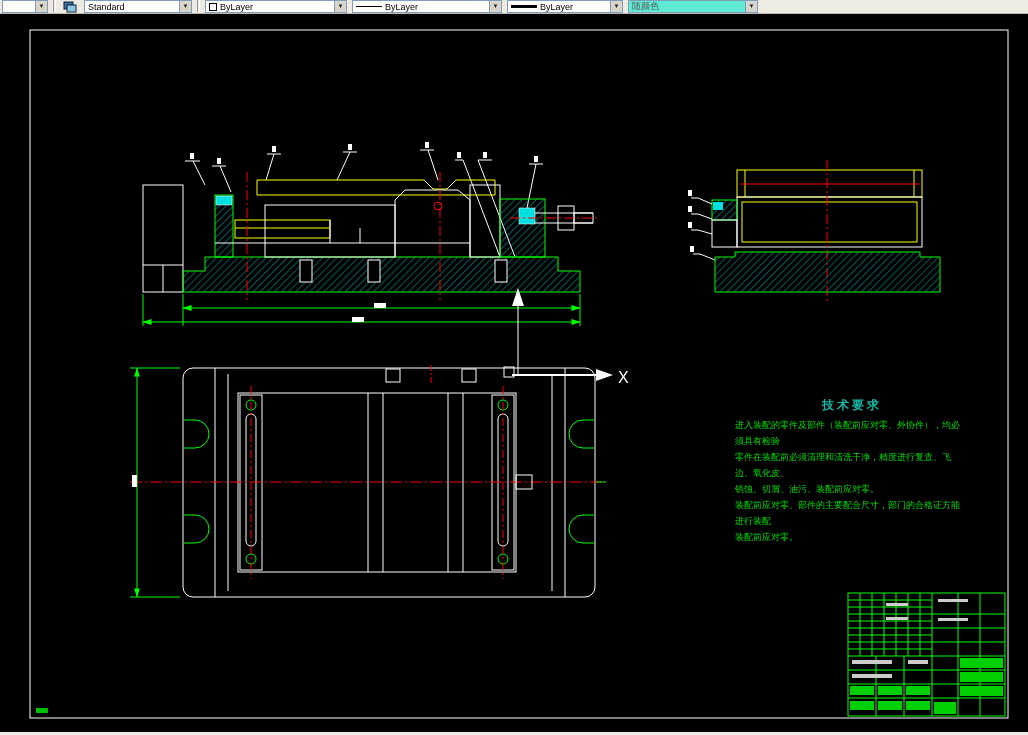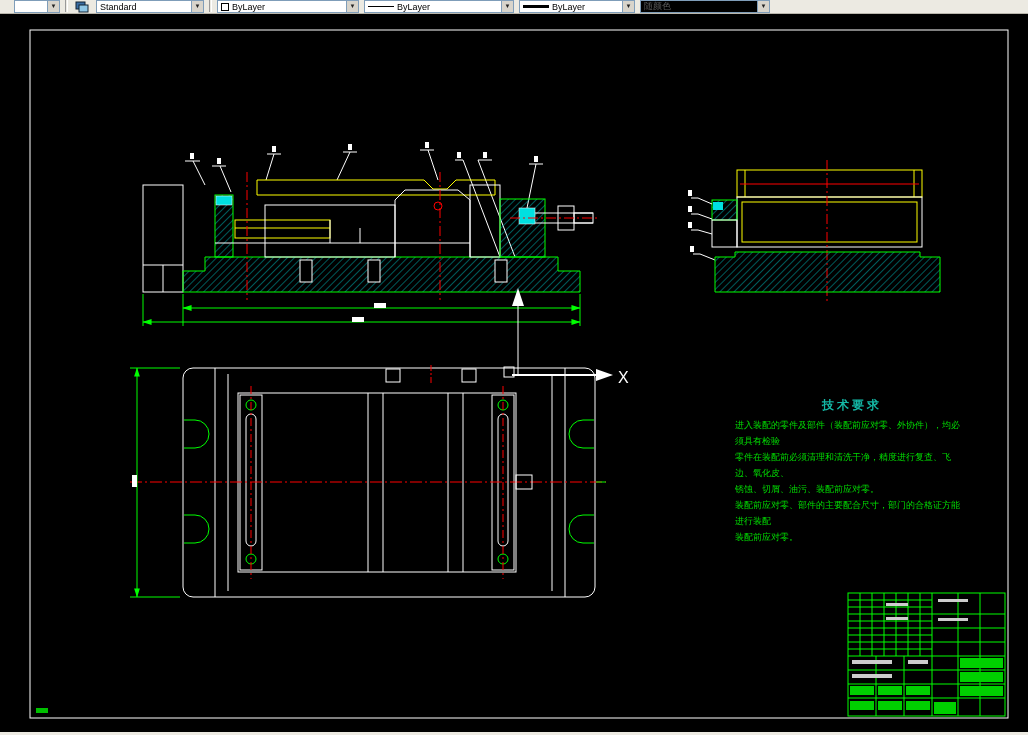--- a/index.html
+++ b/index.html
@@ -2,29 +2,29 @@
 <html><head>
 <meta charset="utf-8">
 <style>
   * { margin:0; padding:0; box-sizing:border-box; }
   html,body { width:1028px; height:735px; background:#000; overflow:hidden; }
   .app { position:relative; width:1028px; height:735px; font-family:"Liberation Sans",sans-serif; }
 
   
   .toolbar { position:absolute; top:0; left:0; width:1028px; height:14px;
              background:#eceae2; border-bottom:1px solid #b9b6ac;
-             display:flex; align-items:flex-start; gap:5px; padding:0 14px; }
+             display:flex; align-items:flex-start; gap:5px; padding:0 2px; }
   .sep { width:3px; height:12px; border-left:1px solid #999; border-right:1px solid #fff; }
   .combo { height:13px; background:#fff; border:1px solid #7f9db9;
            display:flex; align-items:center; font-size:9px; color:#000;
            padding-left:3px; gap:3px; }
   .combo .arrow { margin-left:auto; width:12px; height:11px; background:#d8d4cb;
                   border-left:1px solid #7f9db9; font-size:6px; line-height:11px;
                   text-align:center; color:#222; }
-  .combo.disabled { background:#000000; color:#5a5a5a; }
+  .combo.disabled { background:#5eead4; color:#5a5a5a; }
   .swatch { width:8px; height:8px; background:#fff; border:1px solid #000; }
   .linesample { width:26px; height:1px; background:#000; }
   .weightsample { width:26px; height:3px; background:#000; }
   .toolicon { width:18px; height:13px; display:flex; align-items:center; justify-content:center; }
 
   
   .canvas { position:absolute; top:14px; left:0; width:1028px; height:718px; background:#000; }
   .canvas svg { position:absolute; left:0; top:0; }
   svg text { font-family:"Liberation Sans",sans-serif; }
 

